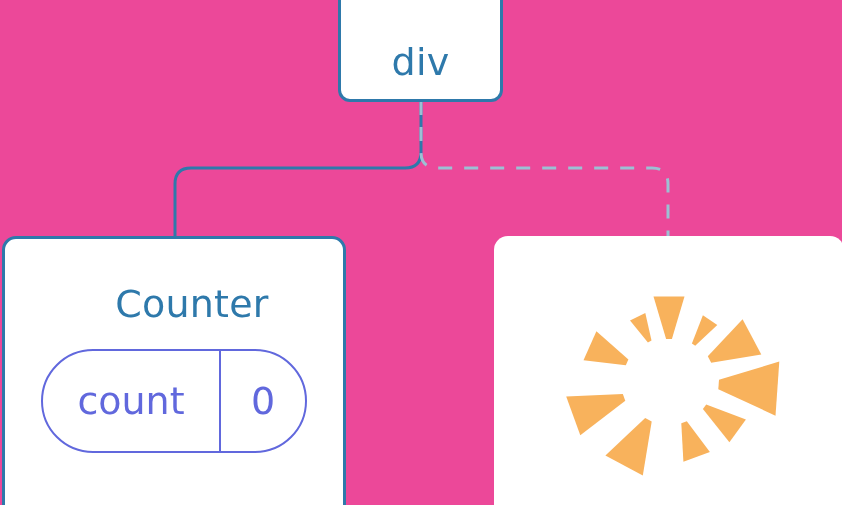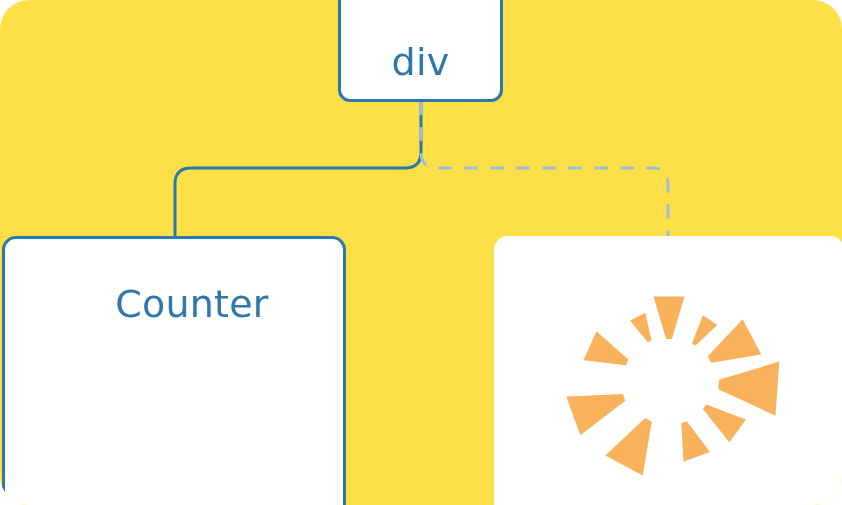--- a/index.html
+++ b/index.html
@@ -123,36 +123,44 @@
     position: absolute;
     left: 0;
     top: 0;
     width: 350px;
     height: 290px;
   }
 </style>
 </head>
 <body>
 
-<div id="stage" style="background: #fde047; border-radius: 29px;">
+<div id="stage" style="background: #ec4899;">
 
   <svg id="connectors" viewBox="0 0 842 505" preserveAspectRatio="none">
 
     <path id="edge-solid-path" d="M 421 101 L 421 152 Q 421 168 405 168 L 191 168 Q 175 168 175 184 L 175 237" fill="none" stroke="#2e79ab" stroke-width="3" stroke-linecap="round"></path>
 
     <path id="edge-dashed-path" d="M 421 101 L 421 152 Q 421 168 437 168 L 652 168 Q 668 168 668 184 L 668 237" fill="none" stroke="#9cc0d4" stroke-width="3" stroke-linecap="butt" stroke-dasharray="14 12"></path>
   </svg>
 
   <div class="node" id="node-div" style="border-color: rgb(46, 121, 171); background: rgb(255, 255, 255);">
     <div class="node-title" style="color: rgb(46, 121, 171);">div</div>
   </div>
 
   <div class="node" id="node-counter" style="border-color: rgb(46, 121, 171); background: rgb(255, 255, 255);">
     <div class="node-title" style="color: rgb(46, 121, 171);">Counter</div>
 
+    <div class="pill" style="border-color: rgb(97, 104, 221);">
+      <div class="pill-key" style="border-right-color: rgb(97, 104, 221);">
+        <span style="color: rgb(97, 104, 221);">count</span>
+      </div>
+      <div class="pill-val">
+        <span style="color: rgb(97, 104, 221);">0</span>
+      </div>
+    </div>
   </div>
 
   <div class="node" id="node-burst" style="background: rgb(255, 255, 255);">
     <svg id="burst-svg" viewBox="0 0 350 290" preserveAspectRatio="none">
         <polygon points="172.1,103.1 159.5,60.4 190.5,60.4 177.9,103.1" fill="#f8b25c"></polygon>
         <polygon points="197.9,107.4 208.9,79.2 223.3,88.9 201.2,109.7" fill="#f8b25c"></polygon>
         <polygon points="213.8,120.2 248.6,83.3 267.3,118.5 217.2,126.7" fill="#f8b25c"></polygon>
         <polygon points="225.0,143.8 285.3,125.5 281.5,179.7 224.3,153.2" fill="#f8b25c"></polygon>
         <polygon points="212.2,168.6 251.9,183.6 235.4,206.2 208.9,173.0" fill="#f8b25c"></polygon>
         <polygon points="192.8,185.3 215.9,216.1 189.4,225.7 187.3,187.3" fill="#f8b25c"></polygon>

